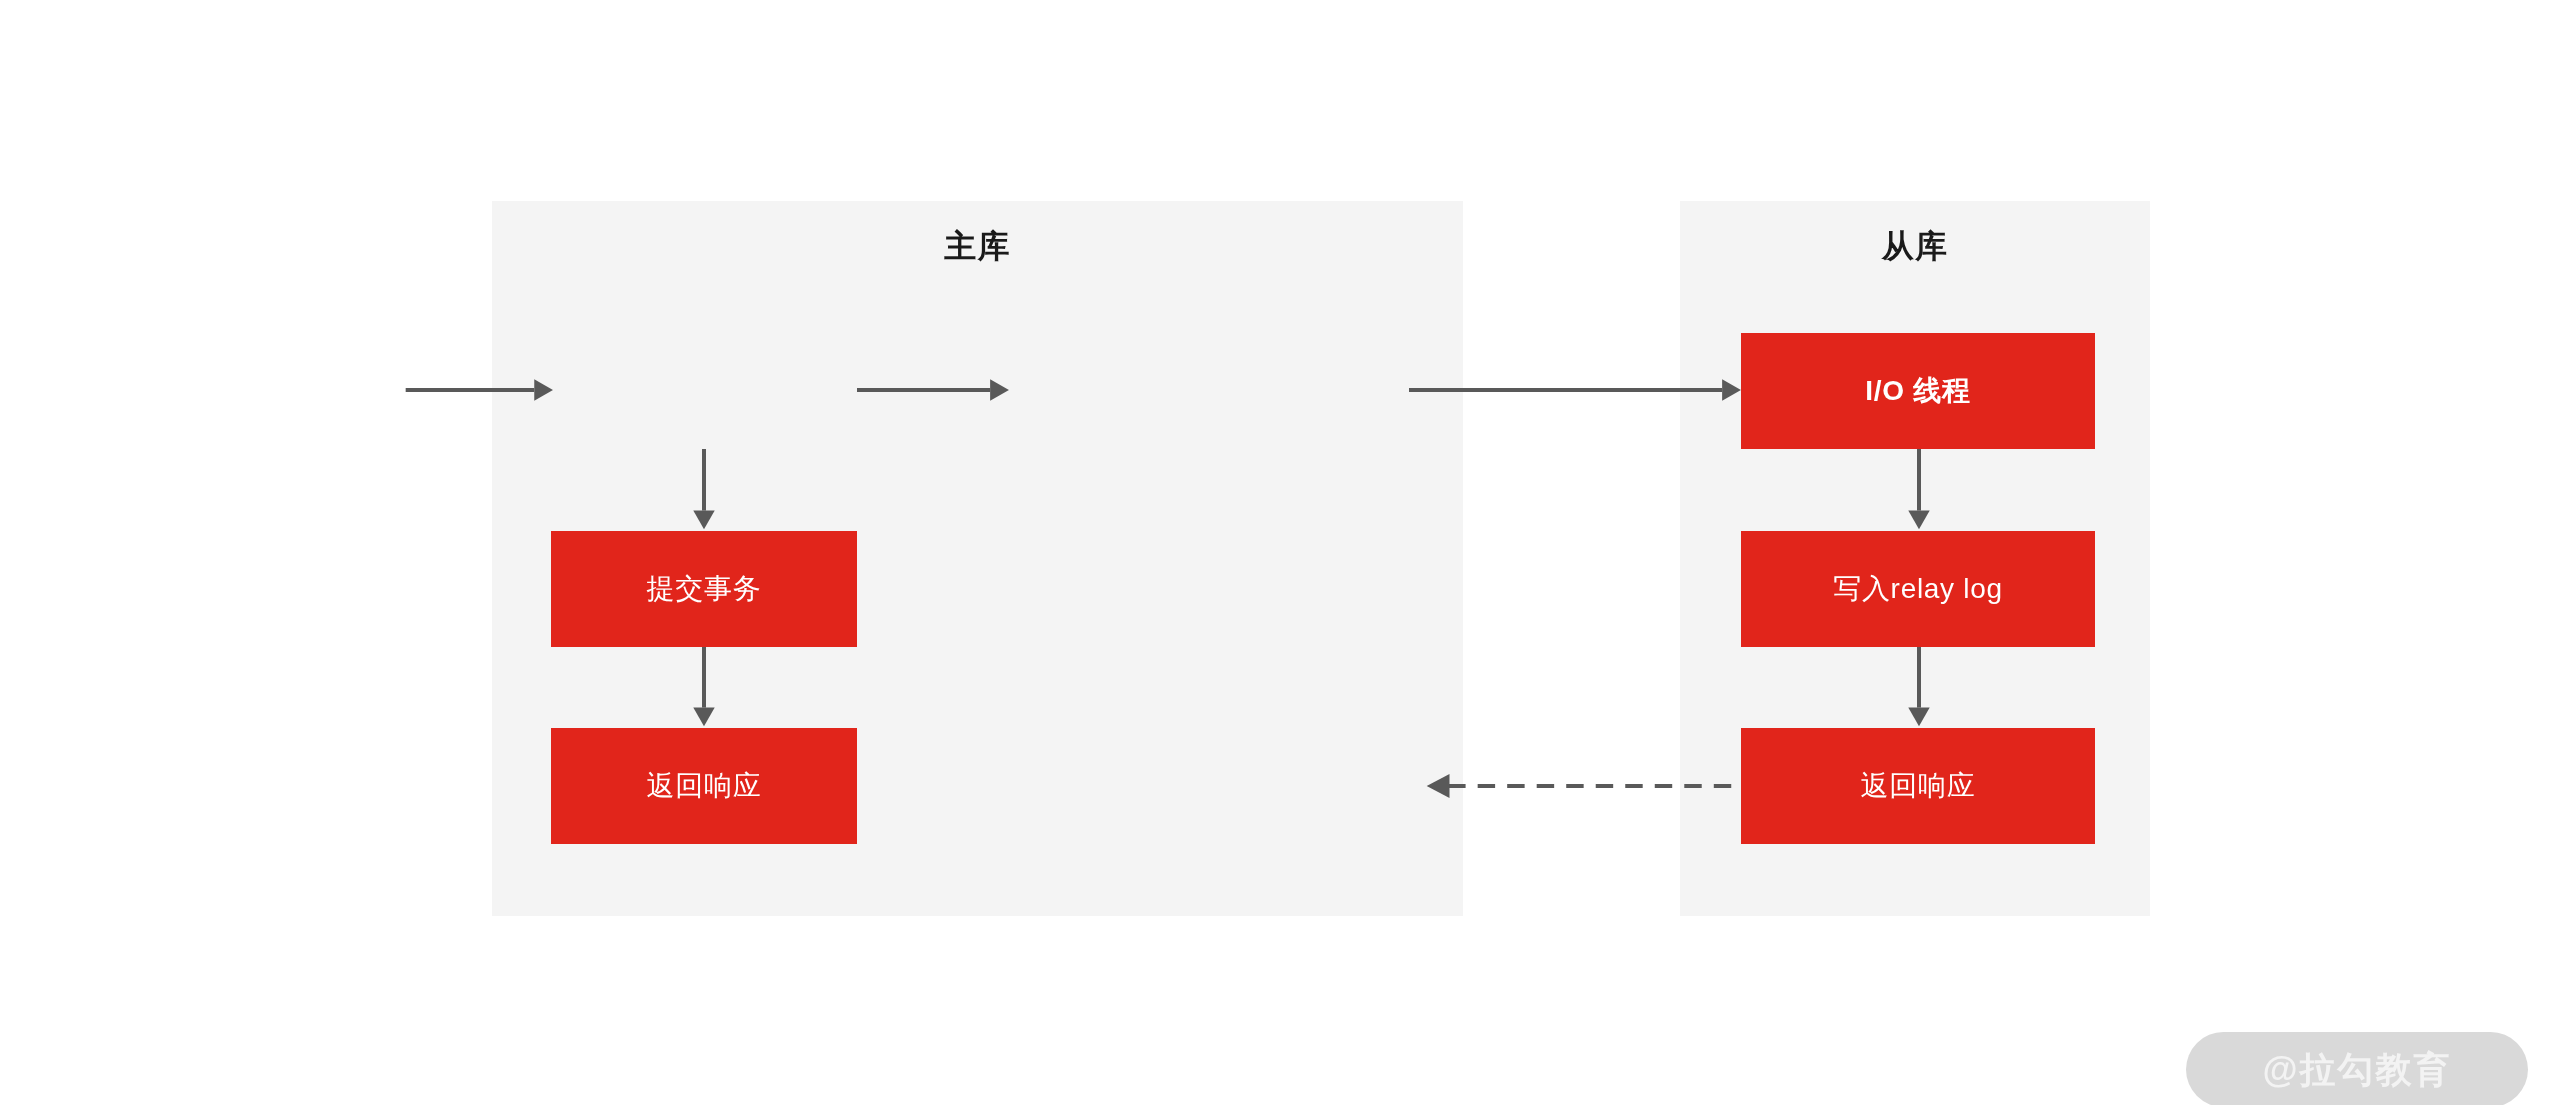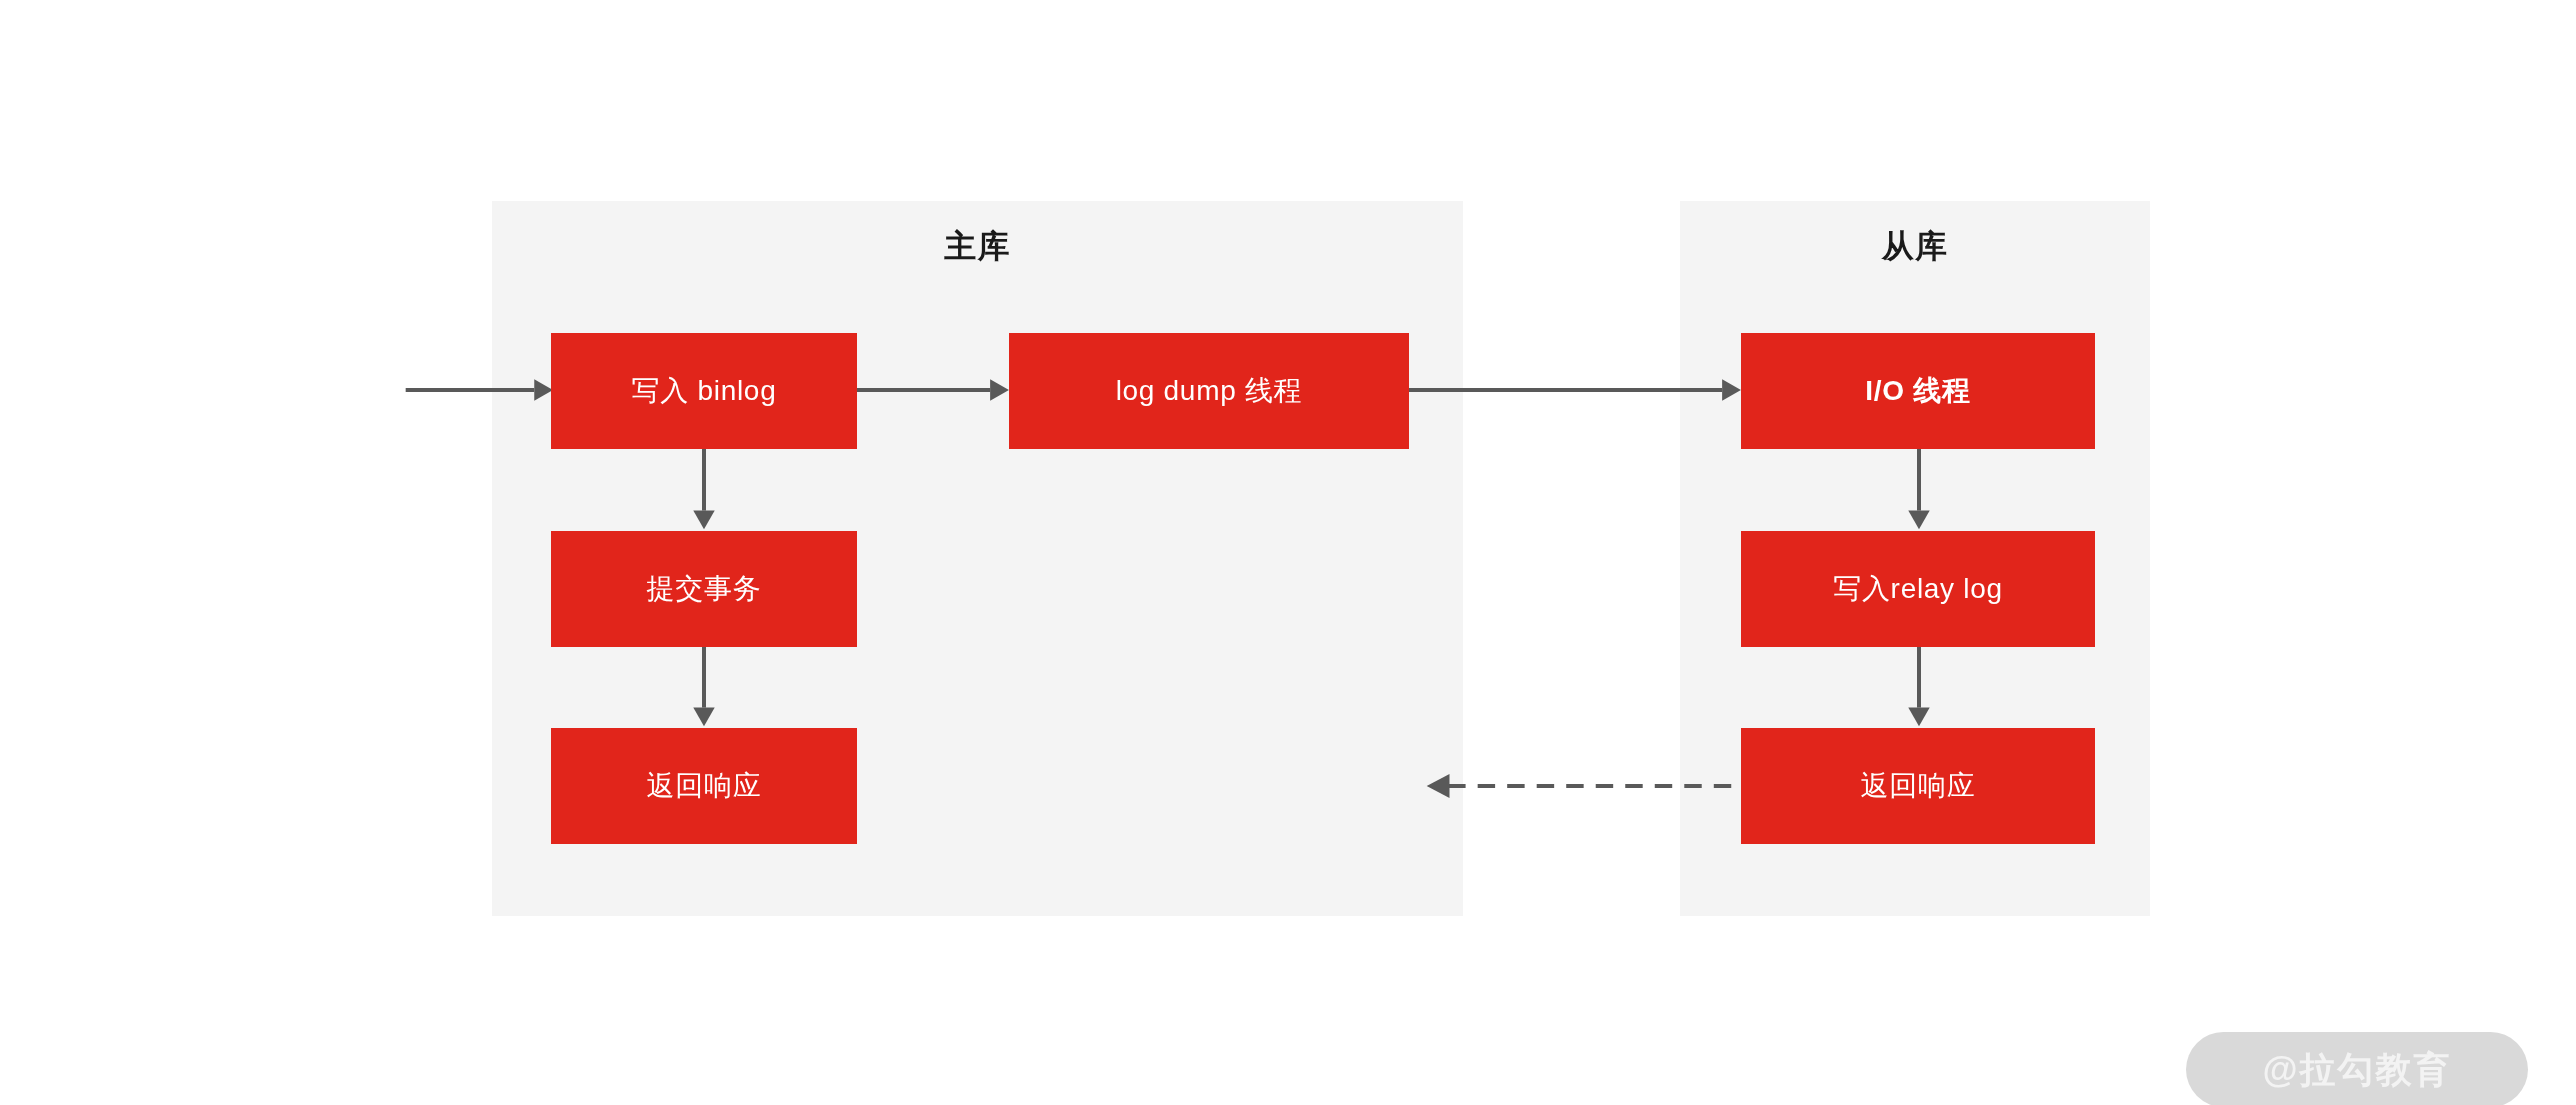--- a/index.html
+++ b/index.html
@@ -130,23 +130,21 @@
     </svg>
   </div>
 
   <div class="edge" style="left:1424px; top:769px; width:322px; height:34px;">
     <svg width="322" height="34" viewBox="0 0 480 50">
       <line x1="36" y1="25" x2="480" y2="25" stroke="#595959" stroke-width="6" stroke-dasharray="26 18"></line>
       <polygon points="38,7 38,43 4,25" fill="#595959"></polygon>
     </svg>
   </div>
 
-  <div class="node" style="left:551px; top:333px; width:306px; height:116px;">写入 binlog</div>
 
-  <div class="node" style="left:1009px; top:333px; width:400px; height:116px;">log dump 线程</div>
 
   <div class="node" style="left:551px; top:531px; width:306px; height:116px;">提交事务</div>
 
   <div class="node" style="left:551px; top:728px; width:306px; height:116px;">返回响应</div>
 
   <div class="node" style="left:1741px; top:333px; width:354px; height:116px;font-weight:bold;">I/O 线程</div>
 
   <div class="node" style="left:1741px; top:531px; width:354px; height:116px;">写入relay log</div>
 
   <div class="node" style="left:1741px; top:728px; width:354px; height:116px;">返回响应</div>

